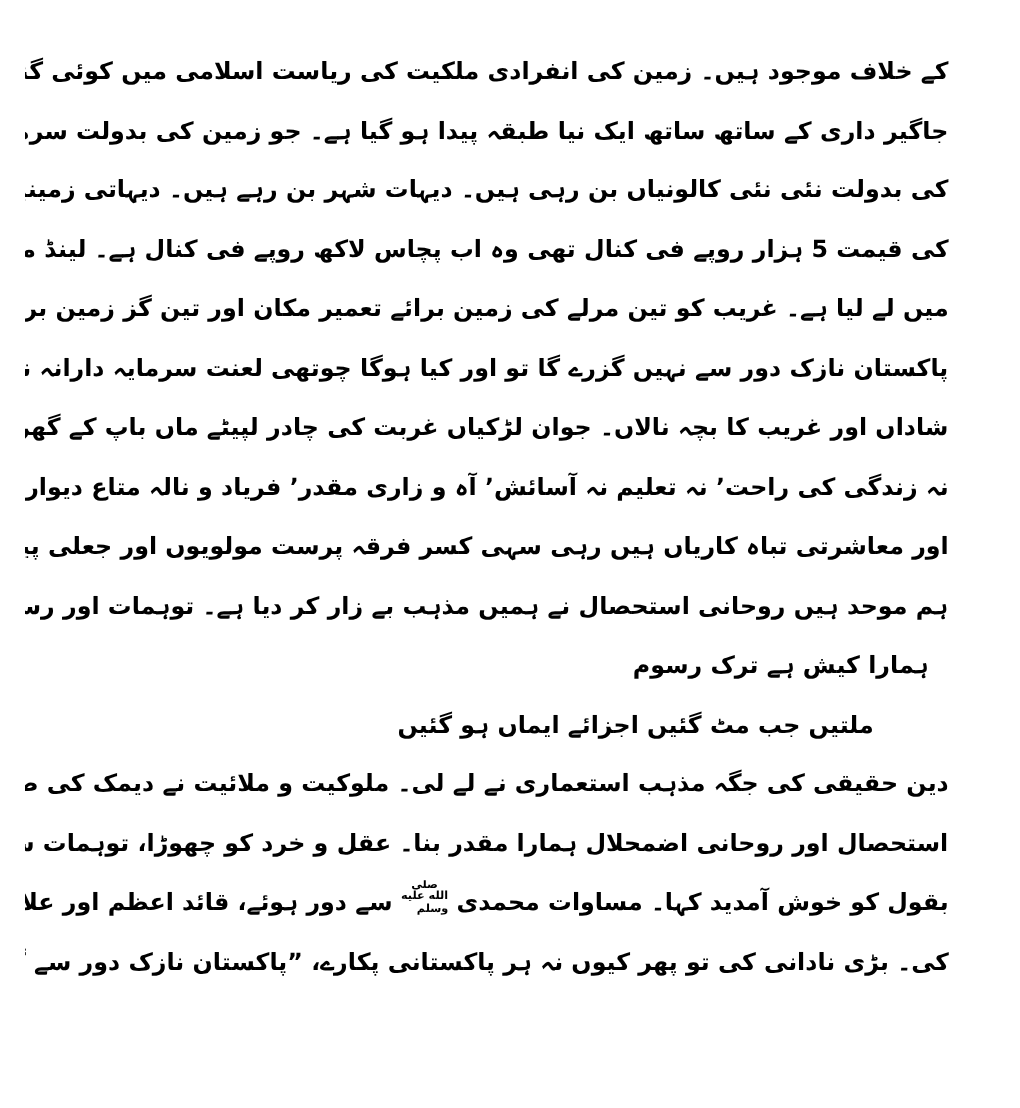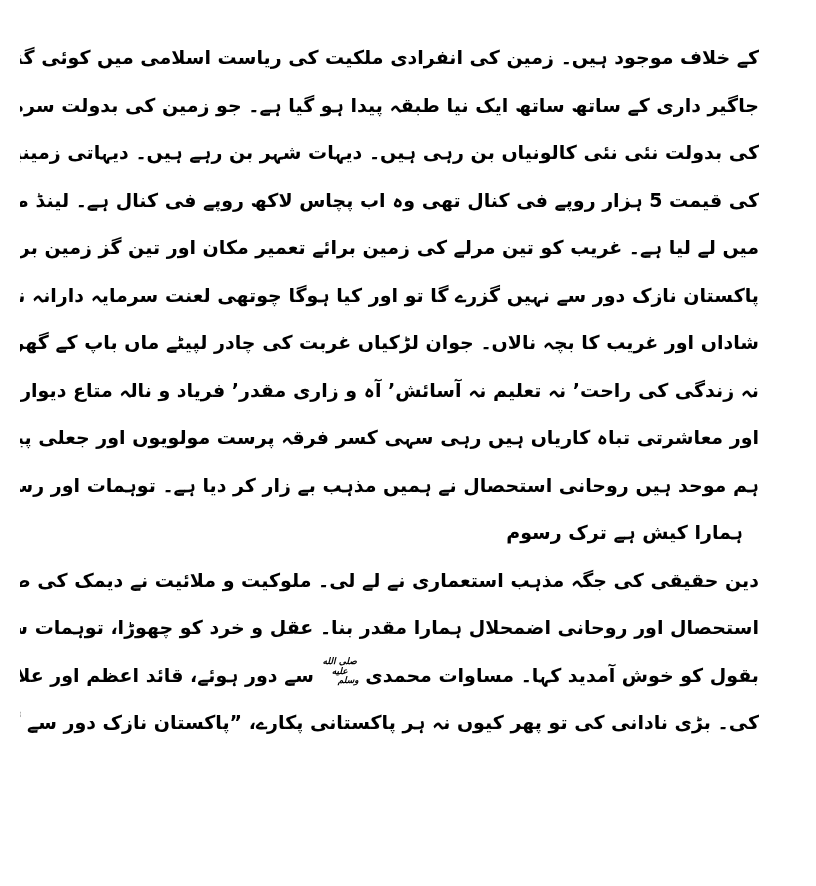--- a/index.html
+++ b/index.html
@@ -42,35 +42,35 @@
   .honorific {
     display: inline-block;
     width: 38px;
     font-size: 9px;
     font-weight: bold;
     line-height: 1.05;
     text-align: center;
     white-space: normal;
     vertical-align: -4px;
     overflow: hidden;
-    font-style: italic;
   }
 </style>
 </head>
 <body>
 
 <div class="page">
   <div class="line body-line">کے خلاف موجود ہیں۔ زمین کی انفرادی ملکیت کی ریاست اسلامی میں کوئی گنجائش نہیں۔ اب پاکستان میں روایتی</div>
   <div class="line body-line">جاگیر داری کے ساتھ ساتھ ایک نیا طبقہ پیدا ہو گیا ہے۔ جو زمین کی بدولت سرمایہ دار بن گیا ہے۔ آبادی میں اضافہ</div>
   <div class="line body-line">کی بدولت نئی نئی کالونیاں بن رہی ہیں۔ دیہات شہر بن رہے ہیں۔ دیہاتی زمینیں فروخت کر رہے ہیں۔ جس زمین</div>
   <div class="line body-line">کی قیمت 5 ہزار روپے فی کنال تھی وہ اب پچاس لاکھ روپے فی کنال ہے۔ لینڈ مافیا نے سارے ملک کو اپنی لپیٹ</div>
   <div class="line body-line">میں لے لیا ہے۔ غریب کو تین مرلے کی زمین برائے تعمیر مکان اور تین گز زمین برائے قبر میسر نہیں۔ ایسے میں</div>
   <div class="line body-line">پاکستان نازک دور سے نہیں گزرے گا تو اور کیا ہوگا چوتھی لعنت سرمایہ دارانہ نظام ہے۔ سرمایہ داروں کے کتے</div>
   <div class="line body-line">شاداں اور غریب کا بچہ نالاں۔ جوان لڑکیاں غربت کی چادر لپیٹے ماں باپ کے گھر میں بوڑھی ہو رہی ہیں۔ نہ جہیز</div>
   <div class="line body-line">نہ زندگی کی راحت’ نہ تعلیم نہ آسائش’ آہ و زاری مقدر’ فریاد و نالہ متاع دیوار و در’ یہ تو پاکستانیوں کی معاشی’ سیاسی</div>
   <div class="line body-line">اور معاشرتی تباہ کاریاں ہیں رہی سہی کسر فرقہ پرست مولویوں اور جعلی پیروں نے پوری کر دی ہے۔ مذہبی اور</div>
   <div class="line body-line">ہم موحد ہیں روحانی استحصال نے ہمیں مذہب بے زار کر دیا ہے۔ توہمات اور رسومات رہ گئیں۔ بقول مرزا غالب</div>
   <div class="line verse-line verse-1">ہمارا کیش ہے ترک رسوم</div>
+  <div class="line verse-line verse-2">ملتیں جب مٹ گئیں اجزائے ایماں ہو گئیں</div>
   <div class="line body-line">دین حقیقی کی جگہ مذہب استعماری نے لے لی۔ ملوکیت و ملائیت نے دیمک کی طرح نخل اسلام کو چاٹا۔ مادی</div>
   <div class="line body-line">استحصال اور روحانی اضمحلال ہمارا مقدر بنا۔ عقل و خرد کو چھوڑا، توہمات سے ناطہ جوڑا، جمہوریت کش ہوئے،</div>
   <div class="line body-line"><span>بقول کو خوش آمدید کہا۔ مساوات محمدی </span><span class="honorific">صلى الله عليه وسلم</span><span> سے دور ہوئے، قائد اعظم اور علامہ اقبال کے افکار سے رو گردانی</span></div>
   <div class="line last-line">کی۔ بڑی نادانی کی تو پھر کیوں نہ ہر پاکستانی پکارے، ”پاکستان نازک دور سے گزر رہا ہے“۔</div>
 </div>
 
 </body></html>

